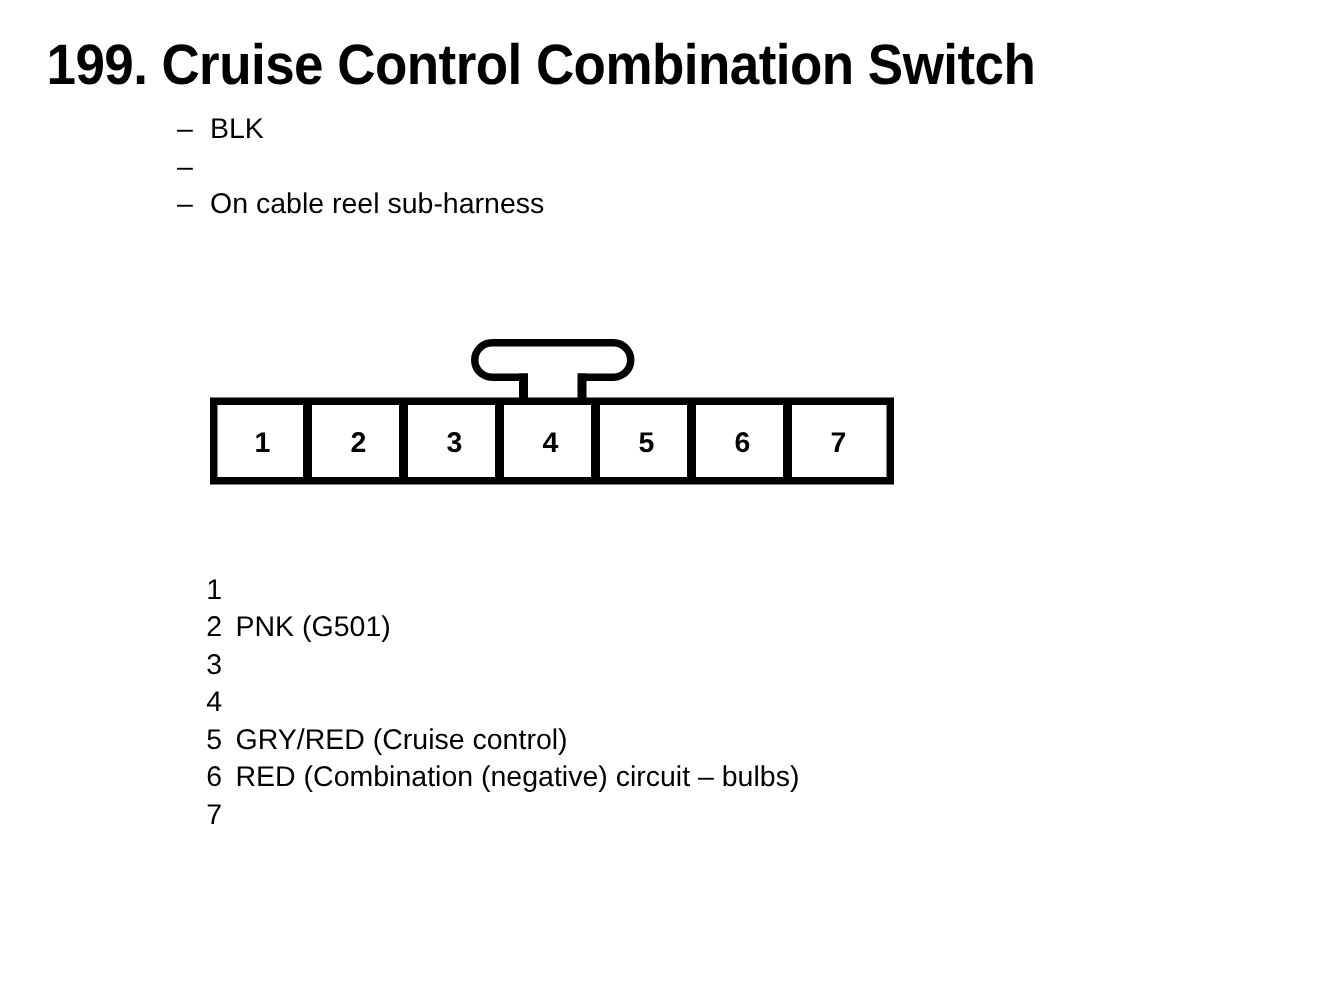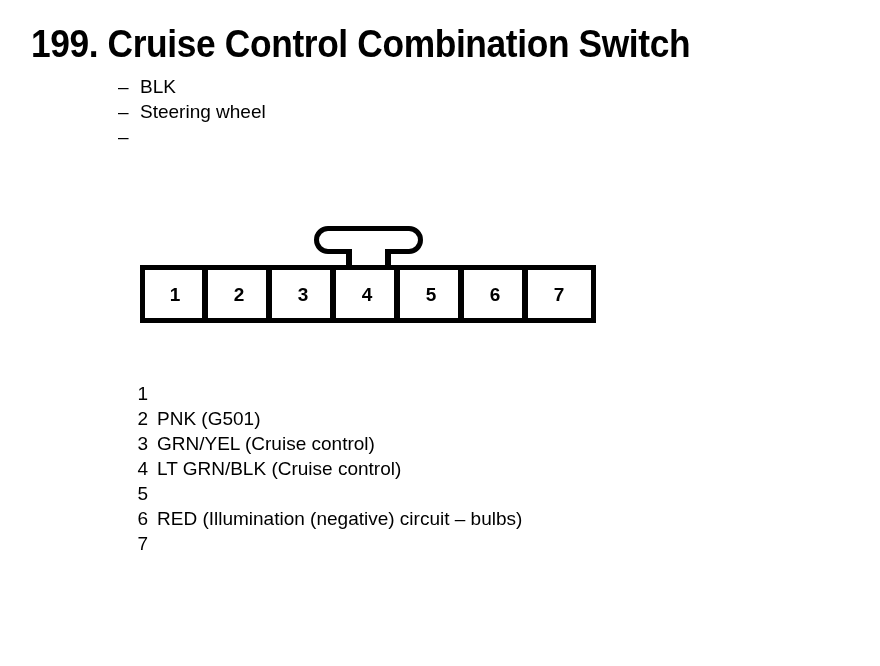--- a/index.html
+++ b/index.html
@@ -96,24 +96,24 @@
   <span class="title-num">199.</span><span>Cruise Control Combination Switch</span>
 </div>
 
 <div id="description-list">
   <div class="desc-item">
     <span class="desc-dash">–</span>
     <span>BLK</span>
   </div>
   <div class="desc-item">
     <span class="desc-dash">–</span>
-    <span>Steering wheel</span>
   </div>
   <div class="desc-item">
     <span class="desc-dash">–</span>
+    <span>On cable reel sub-harness</span>
   </div>
 </div>
 
 <div id="connector-diagram">
   <svg width="456" height="102" viewBox="0 0 456 102" xmlns="http://www.w3.org/2000/svg">
 
     <g>
       <rect x="176.5" y="6.5" width="104" height="23" rx="11.5" ry="11.5" fill="#ffffff" stroke="#000000" stroke-width="5"></rect>
 
       <rect x="206" y="27" width="6" height="19" fill="#000000"></rect>
@@ -146,29 +146,28 @@
 <div id="pin-legend">
   <div class="legend-row">
     <span class="legend-pin">1</span>
   </div>
   <div class="legend-row">
     <span class="legend-pin">2</span>
     <span>PNK (G501)</span>
   </div>
   <div class="legend-row">
     <span class="legend-pin">3</span>
-    <span>GRN/YEL (Cruise control)</span>
   </div>
   <div class="legend-row">
     <span class="legend-pin">4</span>
-    <span>LT GRN/BLK (Cruise control)</span>
   </div>
   <div class="legend-row">
     <span class="legend-pin">5</span>
+    <span>GRY/RED (Cruise control)</span>
   </div>
   <div class="legend-row">
     <span class="legend-pin">6</span>
-    <span>RED (Illumination (negative) circuit – bulbs)</span>
+    <span>RED (Combination (negative) circuit – bulbs)</span>
   </div>
   <div class="legend-row">
     <span class="legend-pin">7</span>
   </div>
 </div>
 
 </body></html>

